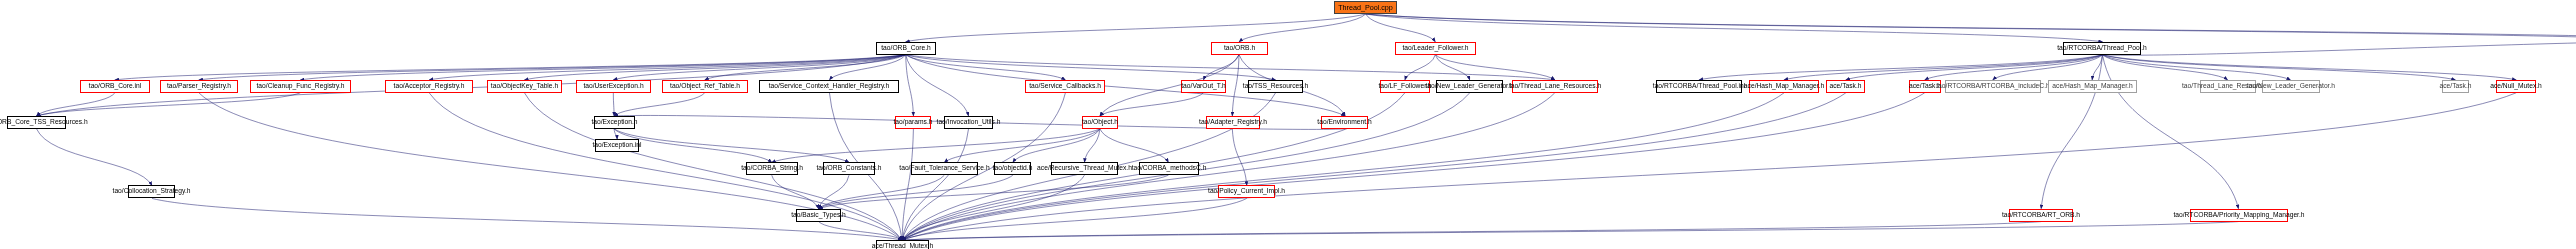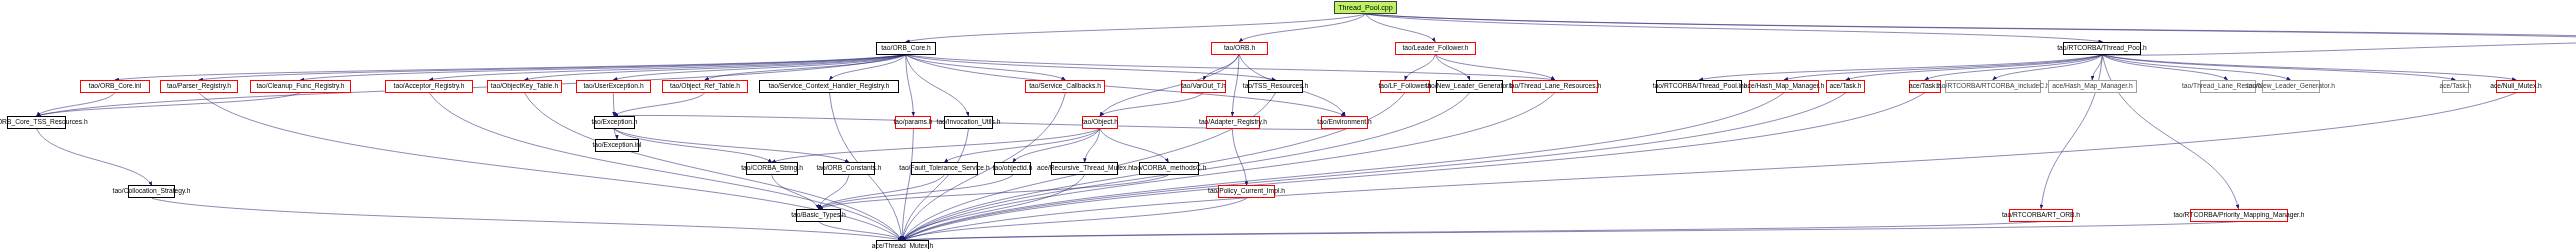--- a/index.html
+++ b/index.html
@@ -5,21 +5,21 @@
   html,body{margin:0;padding:0;background:#ffffff;}
   #canvas{position:relative;width:2800px;height:250px;background:#ffffff;
           font-family:"Liberation Sans","DejaVu Sans",sans-serif;overflow:hidden;}
   svg#edges{position:absolute;left:0;top:0;width:2800px;height:250px;pointer-events:none;}
   .node{position:absolute;box-sizing:border-box;display:flex;align-items:center;
         justify-content:center;height:13px;font-size:6.7px;line-height:1;
         color:#000000;white-space:nowrap;padding:0 3.1px;background:#ffffff;
         border:0.5px solid #000000;}
   .node.grayborder{background:#ffffff;border-color:#a0a0a0;color:#3a3a3a;}
   .node.red{border-color:#ff0000;}
-  .node.root{background:#bef264;border:0.5px solid #404040;font-size:7.2px;}
+  .node.root{background:#f97316;border:0.5px solid #404040;font-size:7.2px;}
 </style>
 </head>
 <body>
 
 <div id="canvas">
   <svg id="edges" xmlns="http://www.w3.org/2000/svg" viewBox="0 0 5435 485" width="2800" height="250">
     <defs>
       <marker id="arrow" markerWidth="9" markerHeight="7" refX="8" refY="3.5" orient="auto" markerUnits="userSpaceOnUse">
         <polygon points="0 0, 9 3.5, 0 7" fill="#1a1a6e"></polygon>
       </marker>

